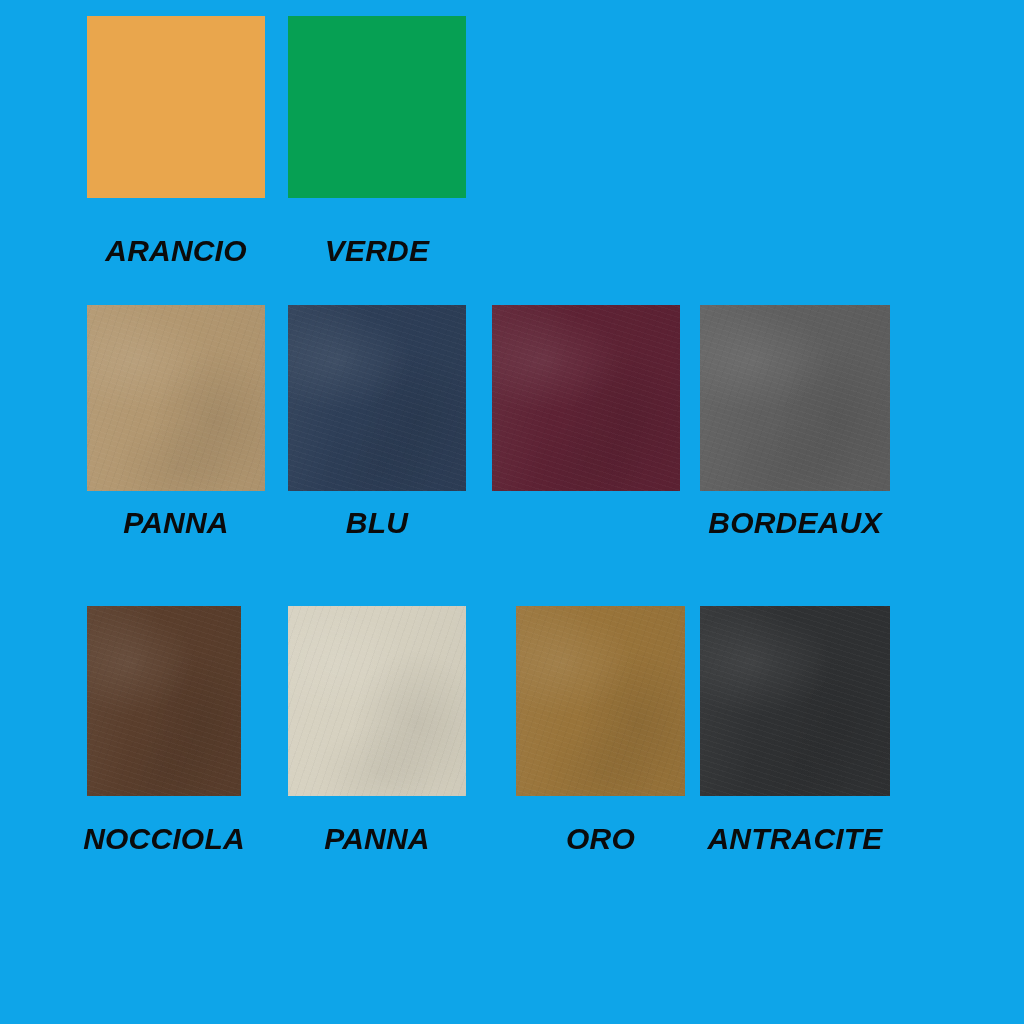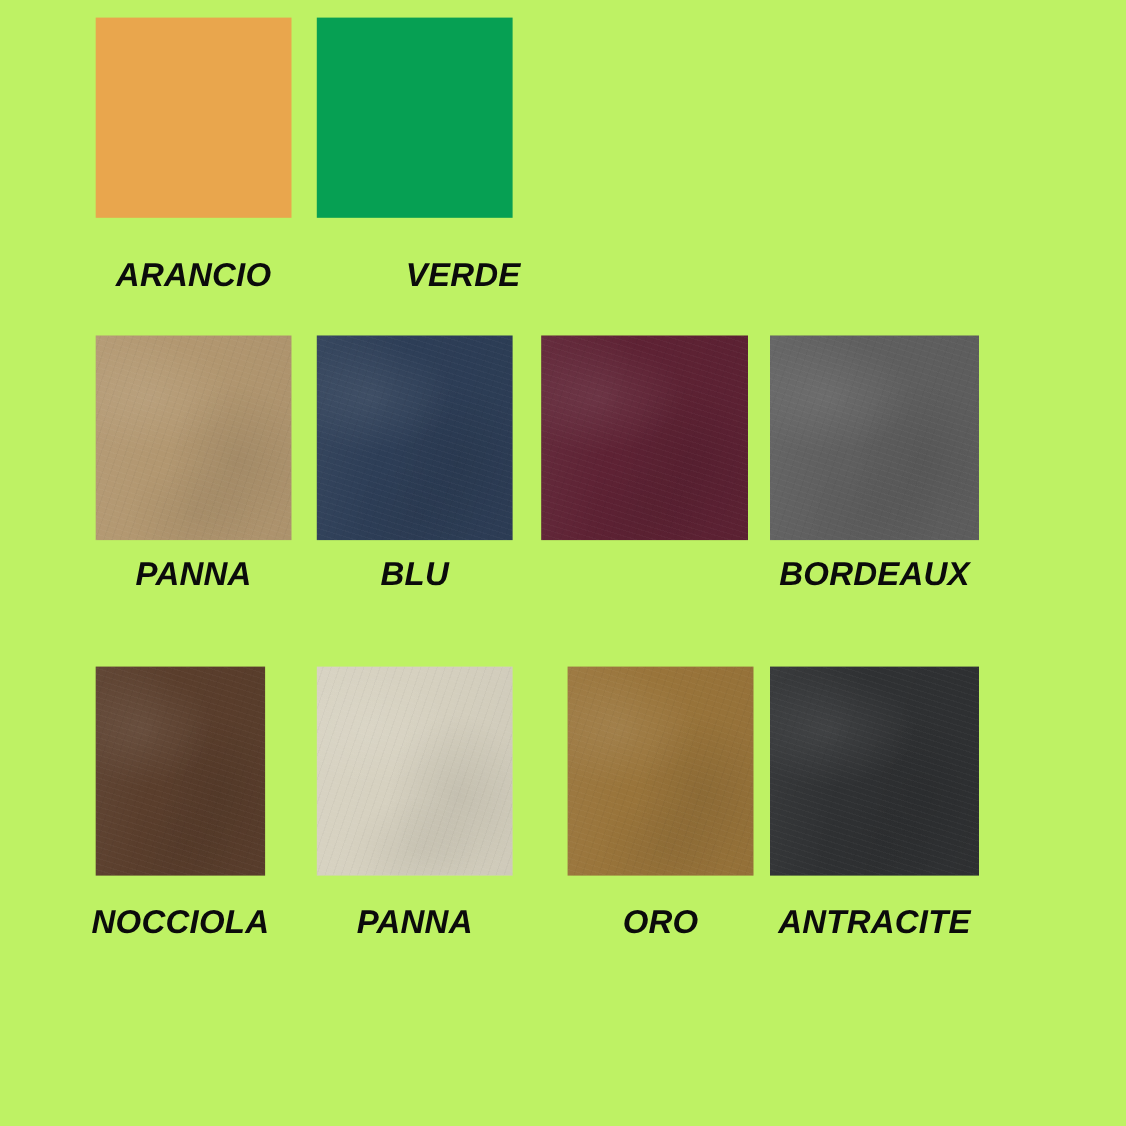--- a/index.html
+++ b/index.html
@@ -81,29 +81,29 @@
     font-size: 30px;
     letter-spacing: 0.2px;
     line-height: 1;
     font-family: "Liberation Sans", "DejaVu Sans", sans-serif;
     transform-origin: center;
   }
 </style>
 </head>
 <body>
 
-<div id="swatch-board" style="background: #bef264;">
+<div id="swatch-board" style="background: #0ea5e9;">
     <div class="swatch-row" style="top: 16px; height: 264px;">
       <div class="swatch-cell" style="left: 87px; width: 178px;">
         <div class="swatch-chip flat" title="#E9A64D" style="height: 182px; background-color: rgb(233, 166, 77);"></div>
         <div class="swatch-label" style="top: 220px; color: rgb(11, 11, 11);">ARANCIO</div>
       </div>
       <div class="swatch-cell" style="left: 288px; width: 178px;">
         <div class="swatch-chip flat" title="#06A053" style="height: 182px; background-color: rgb(6, 160, 83);"></div>
-        <div class="swatch-label" style="top: 220px; color: rgb(11, 11, 11); margin-left: 44px;">VERDE</div>
+        <div class="swatch-label" style="top: 220px; color: rgb(11, 11, 11);">VERDE</div>
       </div>
     </div>
     <div class="swatch-row" style="top: 305px; height: 247px;">
       <div class="swatch-cell" style="left: 87px; width: 178px;">
         <div class="swatch-chip textured" title="#B29770" style="height: 186px; background-color: rgb(178, 151, 112);"></div>
         <div class="swatch-label" style="top: 203px; color: rgb(11, 11, 11);">PANNA</div>
       </div>
       <div class="swatch-cell" style="left: 288px; width: 178px;">
         <div class="swatch-chip textured" title="#2D3E57" style="height: 186px; background-color: rgb(45, 62, 87);"></div>
         <div class="swatch-label" style="top: 203px; color: rgb(11, 11, 11);">BLU</div>

